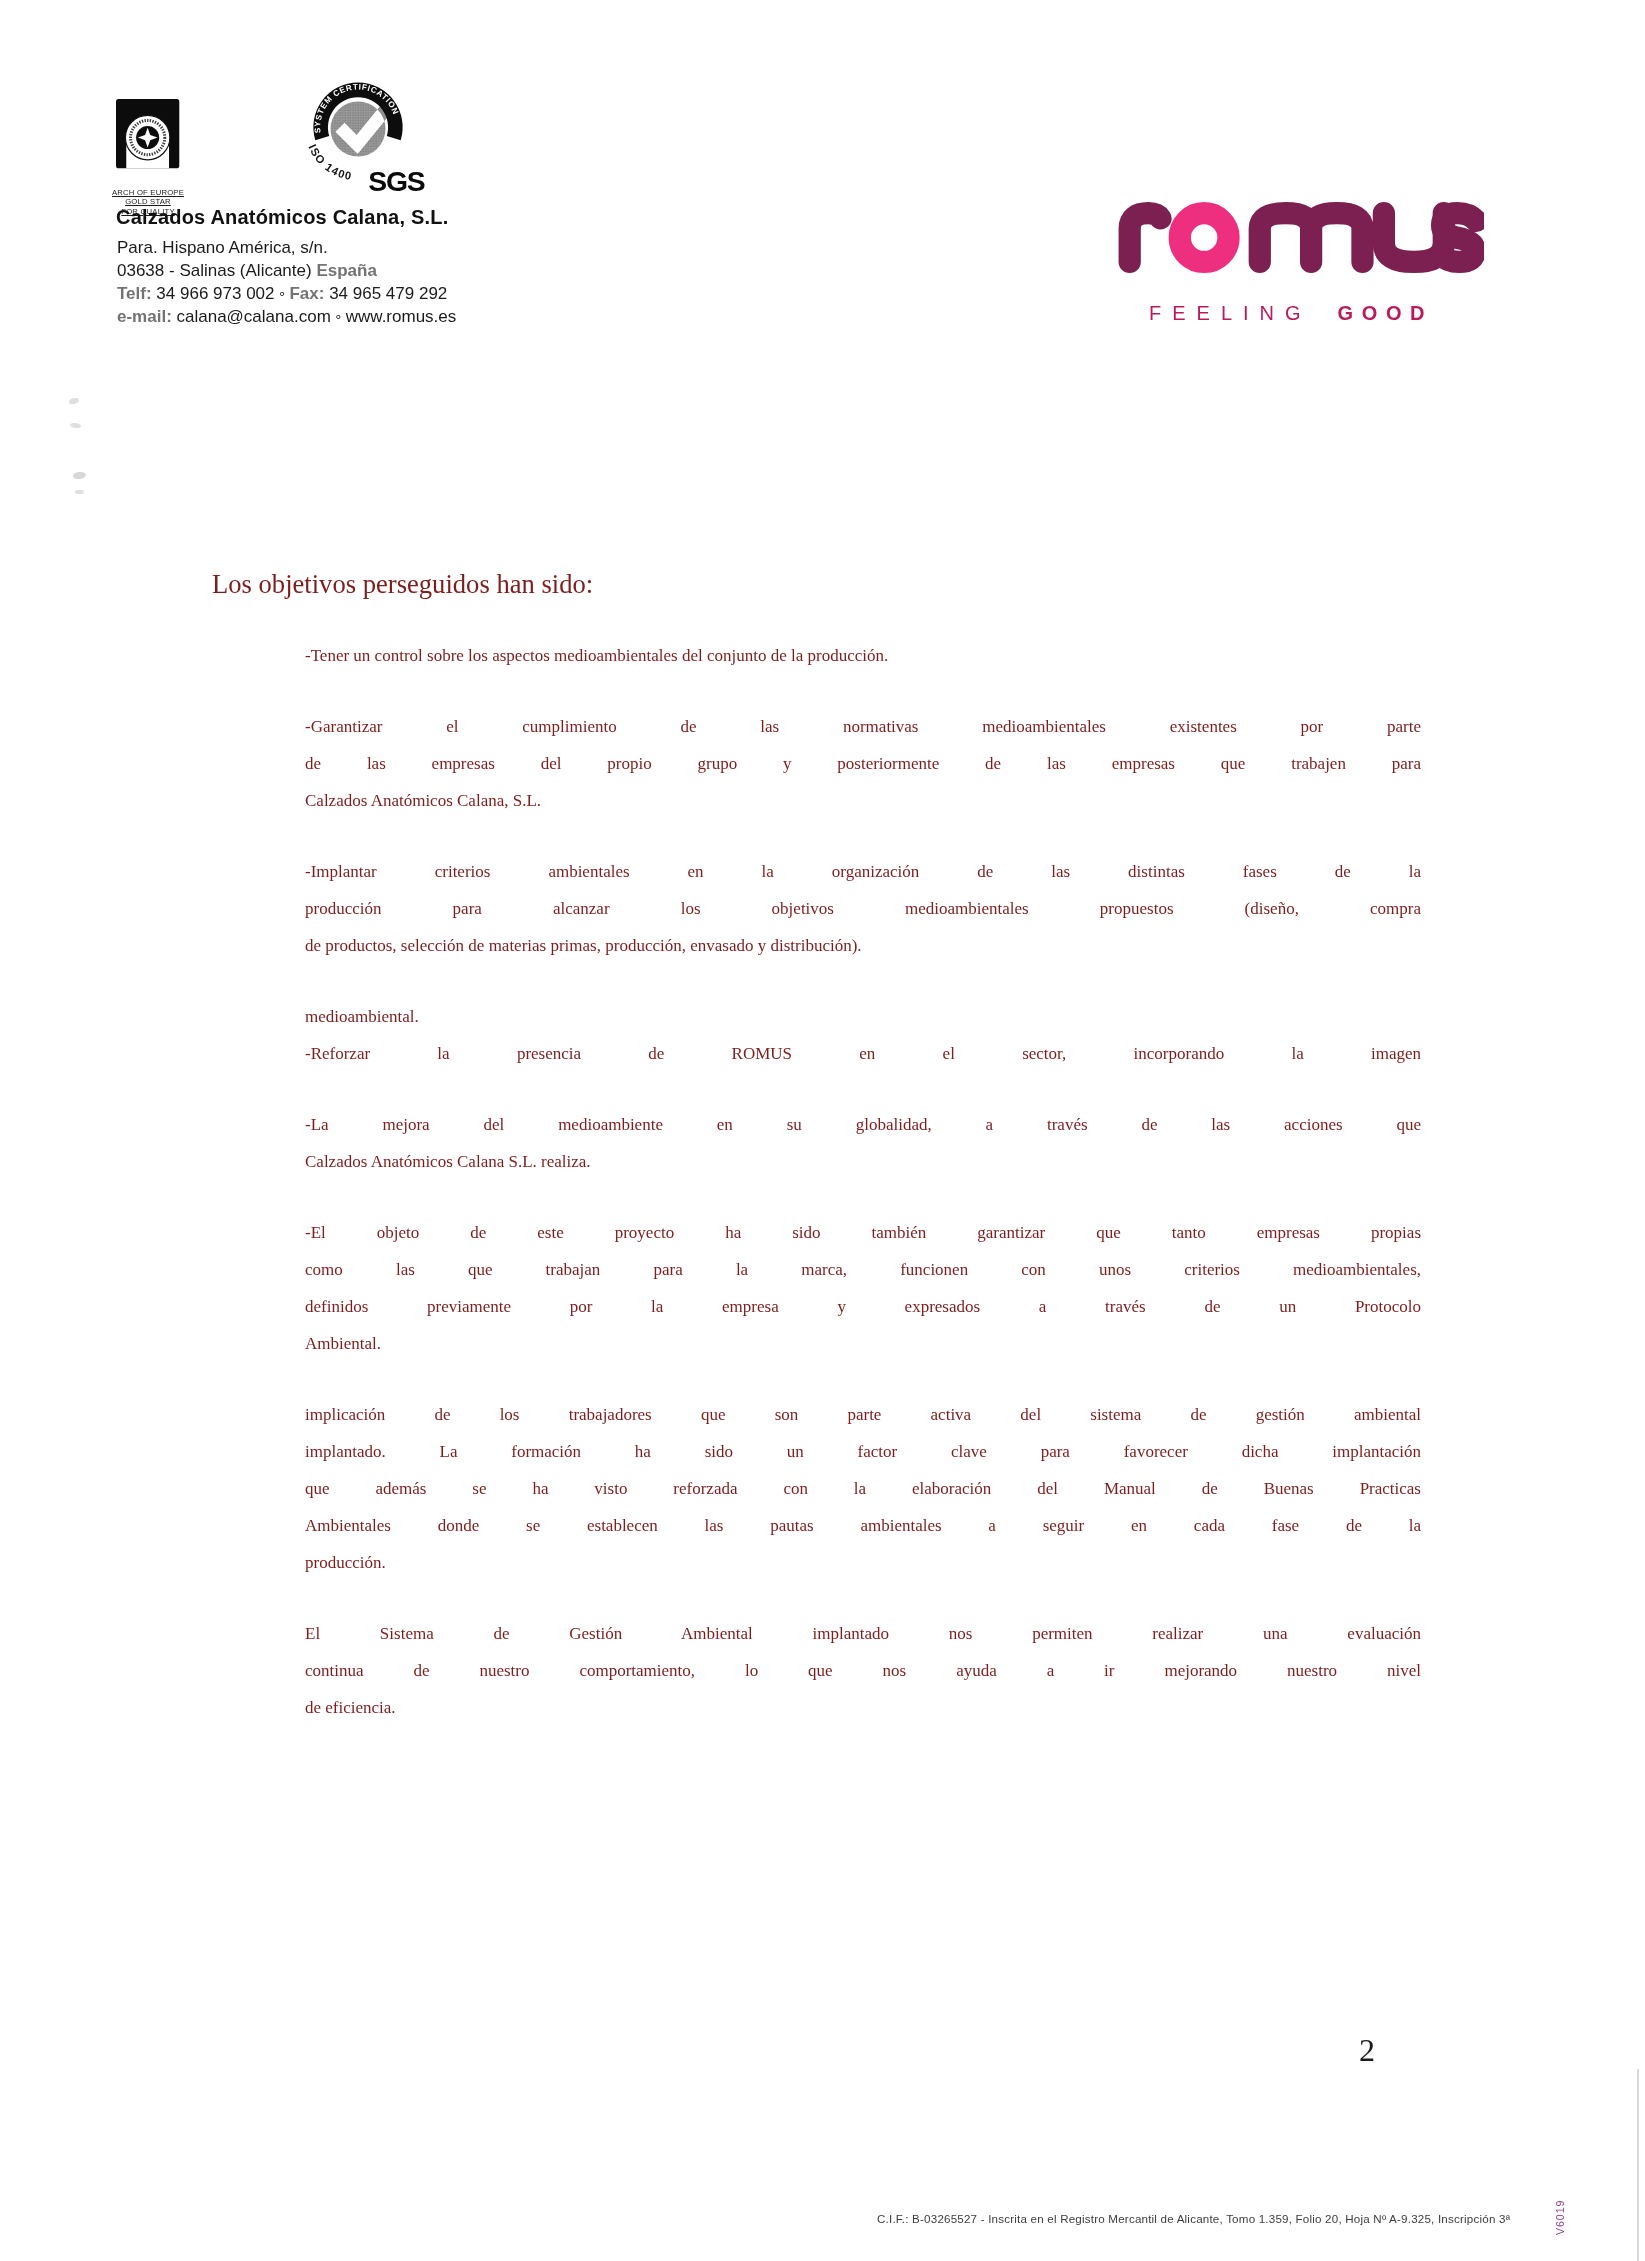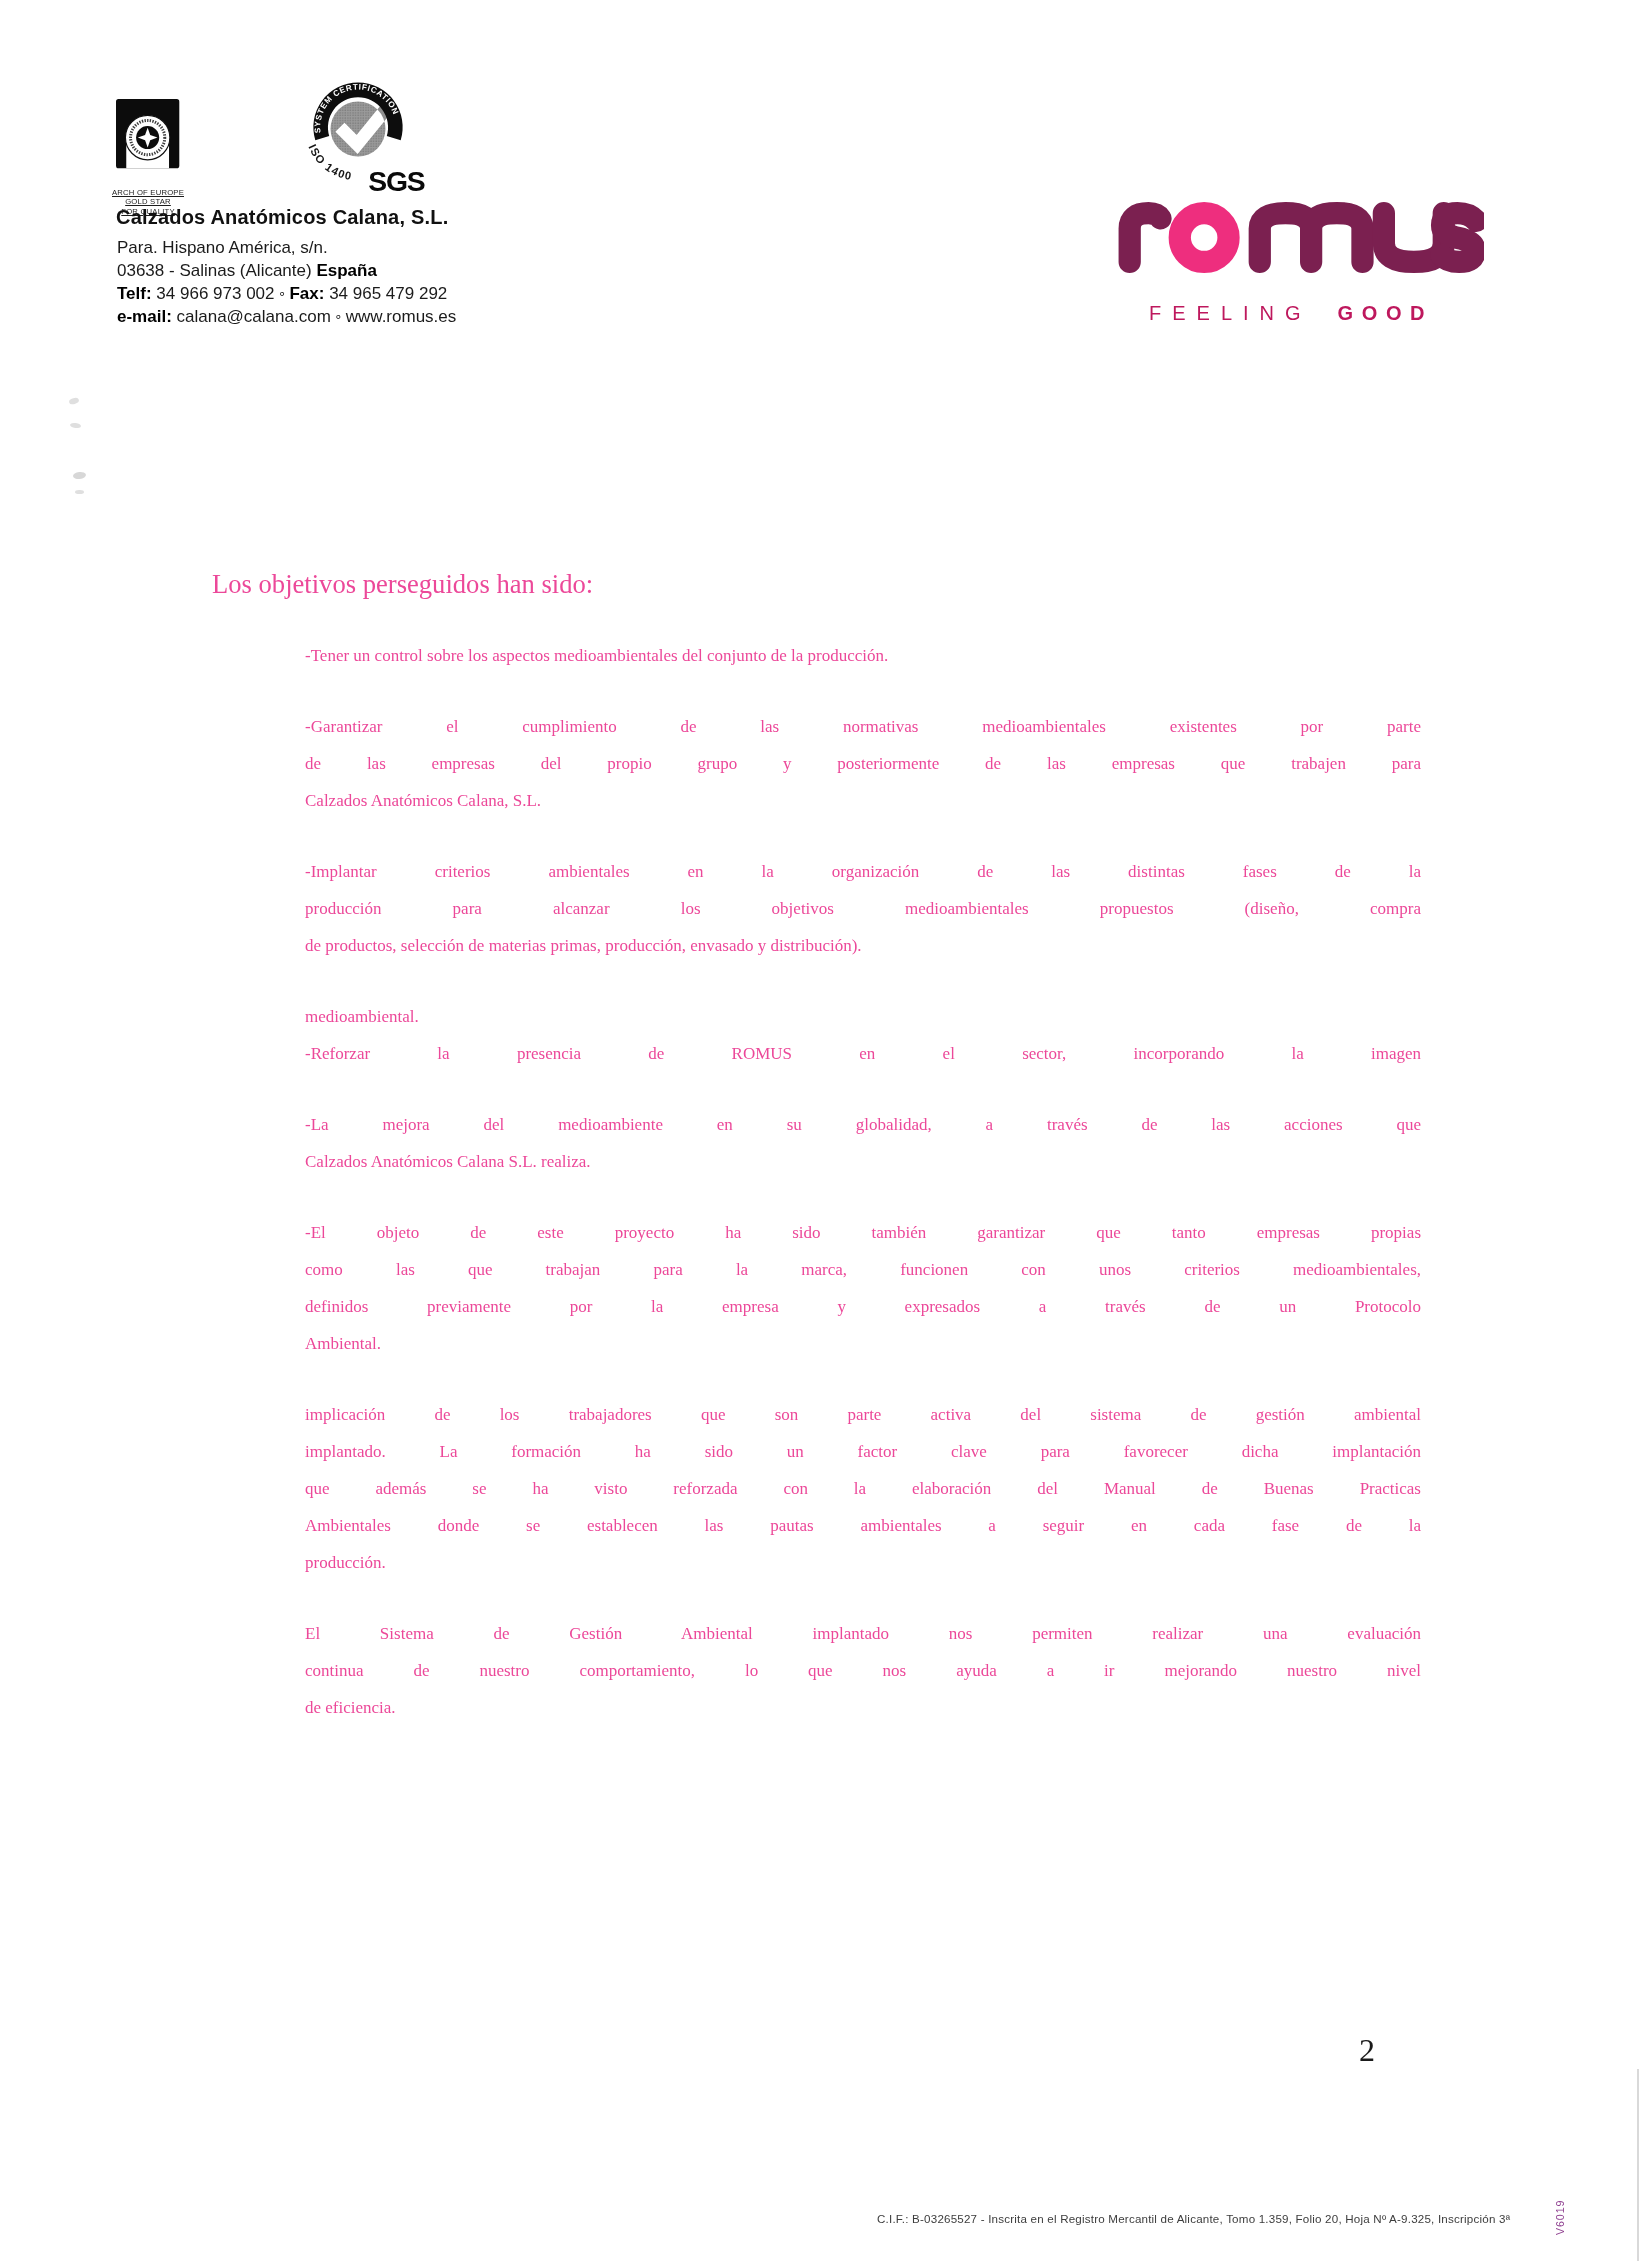--- a/index.html
+++ b/index.html
@@ -20,35 +20,35 @@
   }
   .sgs-logo{position:absolute;left:285px;top:50px;}
   .company-name{
     position:absolute;left:116px;top:206px;
     font-size:20px;font-weight:bold;color:#111;letter-spacing:0.2px;
   }
   .company-address{
     position:absolute;left:117px;top:236px;
     font-size:17px;line-height:23px;color:#1b1b1b;
   }
-  .company-address b{color:#000000;}
+  .company-address b{color:#737373;}
   .sep{display:inline-block;padding:0 3.4px;font-size:13px;vertical-align:0.9px;color:#222;}
   
   .romus-logo{position:absolute;left:1116px;top:190px;}
   .romus-tagline{
     position:absolute;left:1149px;top:302px;width:319px;
     color:#be185d;font-size:20px;white-space:nowrap;
     display:flex;align-items:baseline;
   }
   .romus-tagline .t1{letter-spacing:11px;font-weight:400;}
   .romus-tagline .t2{letter-spacing:8.6px;font-weight:700;margin-left:26px;}
   
   .body-text{
     position:absolute;left:212px;top:566px;width:1210px;
-    font-family:"Liberation Serif",serif;color:#ec4899;
+    font-family:"Liberation Serif",serif;color:#7f1d1d;
   }
   .intro{font-size:26.6px;line-height:37px;margin-bottom:34px;}
   .para{margin:0 0 34px 93px;width:1116px;}
   .para .line{
     font-size:17px;line-height:37px;
     text-align:justify;text-align-last:justify;
     white-space:normal;
   }
   .para .line.last{text-align-last:left;}
   

